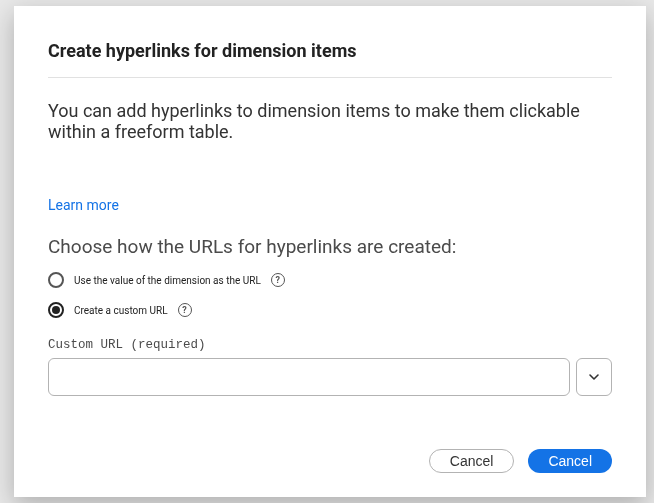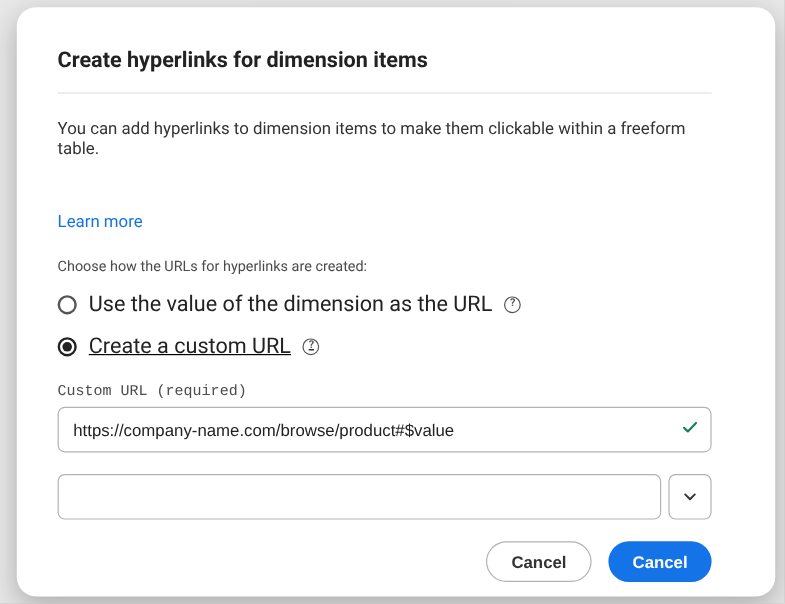--- a/index.html
+++ b/index.html
@@ -16,88 +16,88 @@
       inset: 0;
       background: #e8e8e8;
     }
     .modal {
       position: absolute;
       top: 6px;
       left: 14px;
       right: 8px;
       bottom: 6px;
       background: #fff;
-      border-radius: 16px;
+      border-radius: 0;
       box-shadow: 0 8px 24px rgba(0,0,0,0.25);
-      padding: 34px 53px 24px 34px;
+      padding: 34px 34px 24px 34px;
       display: flex;
       flex-direction: column;
     }
     .title {
       font-size: 18px;
       font-weight: 700;
       color: #222;
       margin-bottom: 16px;
     }
     .divider {
       border: none;
       border-top: 1px solid #e1e1e1;
       margin-bottom: 22px;
     }
     .description {
-      font-size: 14px;
+      font-size: 18px;
       color: #333;
-      margin-bottom: 4px;
+      margin-bottom: 14px;
     }
     .learn-more {
       display: inline-block;
       font-size: 14px;
       color: #1473e6;
       text-decoration: none;
       margin-bottom: 22px;
       cursor: pointer;
       margin-top: 41px;
     }
     .choose-label {
-      font-size: 12px;
+      font-size: 19px;
       color: #4b4b4b;
       margin-bottom: 14px;
     }
     .radio-group {
       margin-bottom: 20px;
     }
     .radio-row {
       display: flex;
       align-items: center;
       gap: 10px;
       margin-bottom: 14px;
       cursor: pointer;
     }
-    .radio-row:last-child { margin-bottom: 0; text-decoration: underline; }
+    .radio-row:last-child { margin-bottom: 0; }
     .radio-outer {
       width: 16px;
       height: 16px;
       border: 2px solid #555;
       border-radius: 50%;
       display: flex;
       align-items: center;
       justify-content: center;
       flex-shrink: 0;
     }
     .radio-outer.checked {
       border-color: #222;
     }
     .radio-inner {
       width: 8px;
       height: 8px;
       background: #222;
       border-radius: 50%;
     }
     .radio-label {
-      font-size: 18px;
+      font-size: 10px;
       color: #222;
     }
     .info-icon {
       display: inline-flex;
       align-items: center;
       justify-content: center;
       width: 14px;
       height: 14px;
       border: 1.3px solid #555;
       border-radius: 50%;
@@ -161,25 +161,25 @@
       cursor: pointer;
     }
     .footer {
       margin-top: auto;
       display: flex;
       justify-content: flex-end;
       gap: 14px;
       padding-top: 18px;
     }
     .btn {
-      height: 34px;
+      height: 24px;
       padding: 0 20px;
       border-radius: 17px;
       font-size: 14px;
-      font-weight: 700;
+      font-weight: 400;
       cursor: pointer;
       border: none;
       display: flex;
       align-items: center;
       justify-content: center;
     }
     .btn-secondary {
       background: #fff;
       border: 1.5px solid #b3b3b3;
       color: #333;
@@ -213,28 +213,20 @@
     <div class="radio-row">
       <span class="radio-outer checked">
         <span class="radio-inner"></span>
       </span>
       <span class="radio-label">Create a custom URL</span>
       <span class="info-icon">?</span>
     </div>
   </div>
 
   <div class="field-label">Custom URL (required)</div>
-  <div class="field-wrap">
-    <input type="text" class="text-input" value="https://company-name.com/browse/product#$value" style="">
-    <span class="check-icon">
-      <svg width="16" height="16" viewBox="0 0 16 16" fill="none">
-        <path d="M3 8.5 L6.2 11.5 L13 4.5" stroke="#12805c" stroke-width="1.8" fill="none" stroke-linecap="round" stroke-linejoin="round"></path>
-      </svg>
-    </span>
-  </div>
 
   <div class="combo-row">
     <input type="text" class="combo-input" value="" style="">
     <button class="combo-btn">
       <svg width="12" height="12" viewBox="0 0 12 12">
         <path d="M2 4 L6 8 L10 4" stroke="#333" stroke-width="1.6" fill="none" stroke-linecap="round" stroke-linejoin="round"></path>
       </svg>
     </button>
   </div>
 

